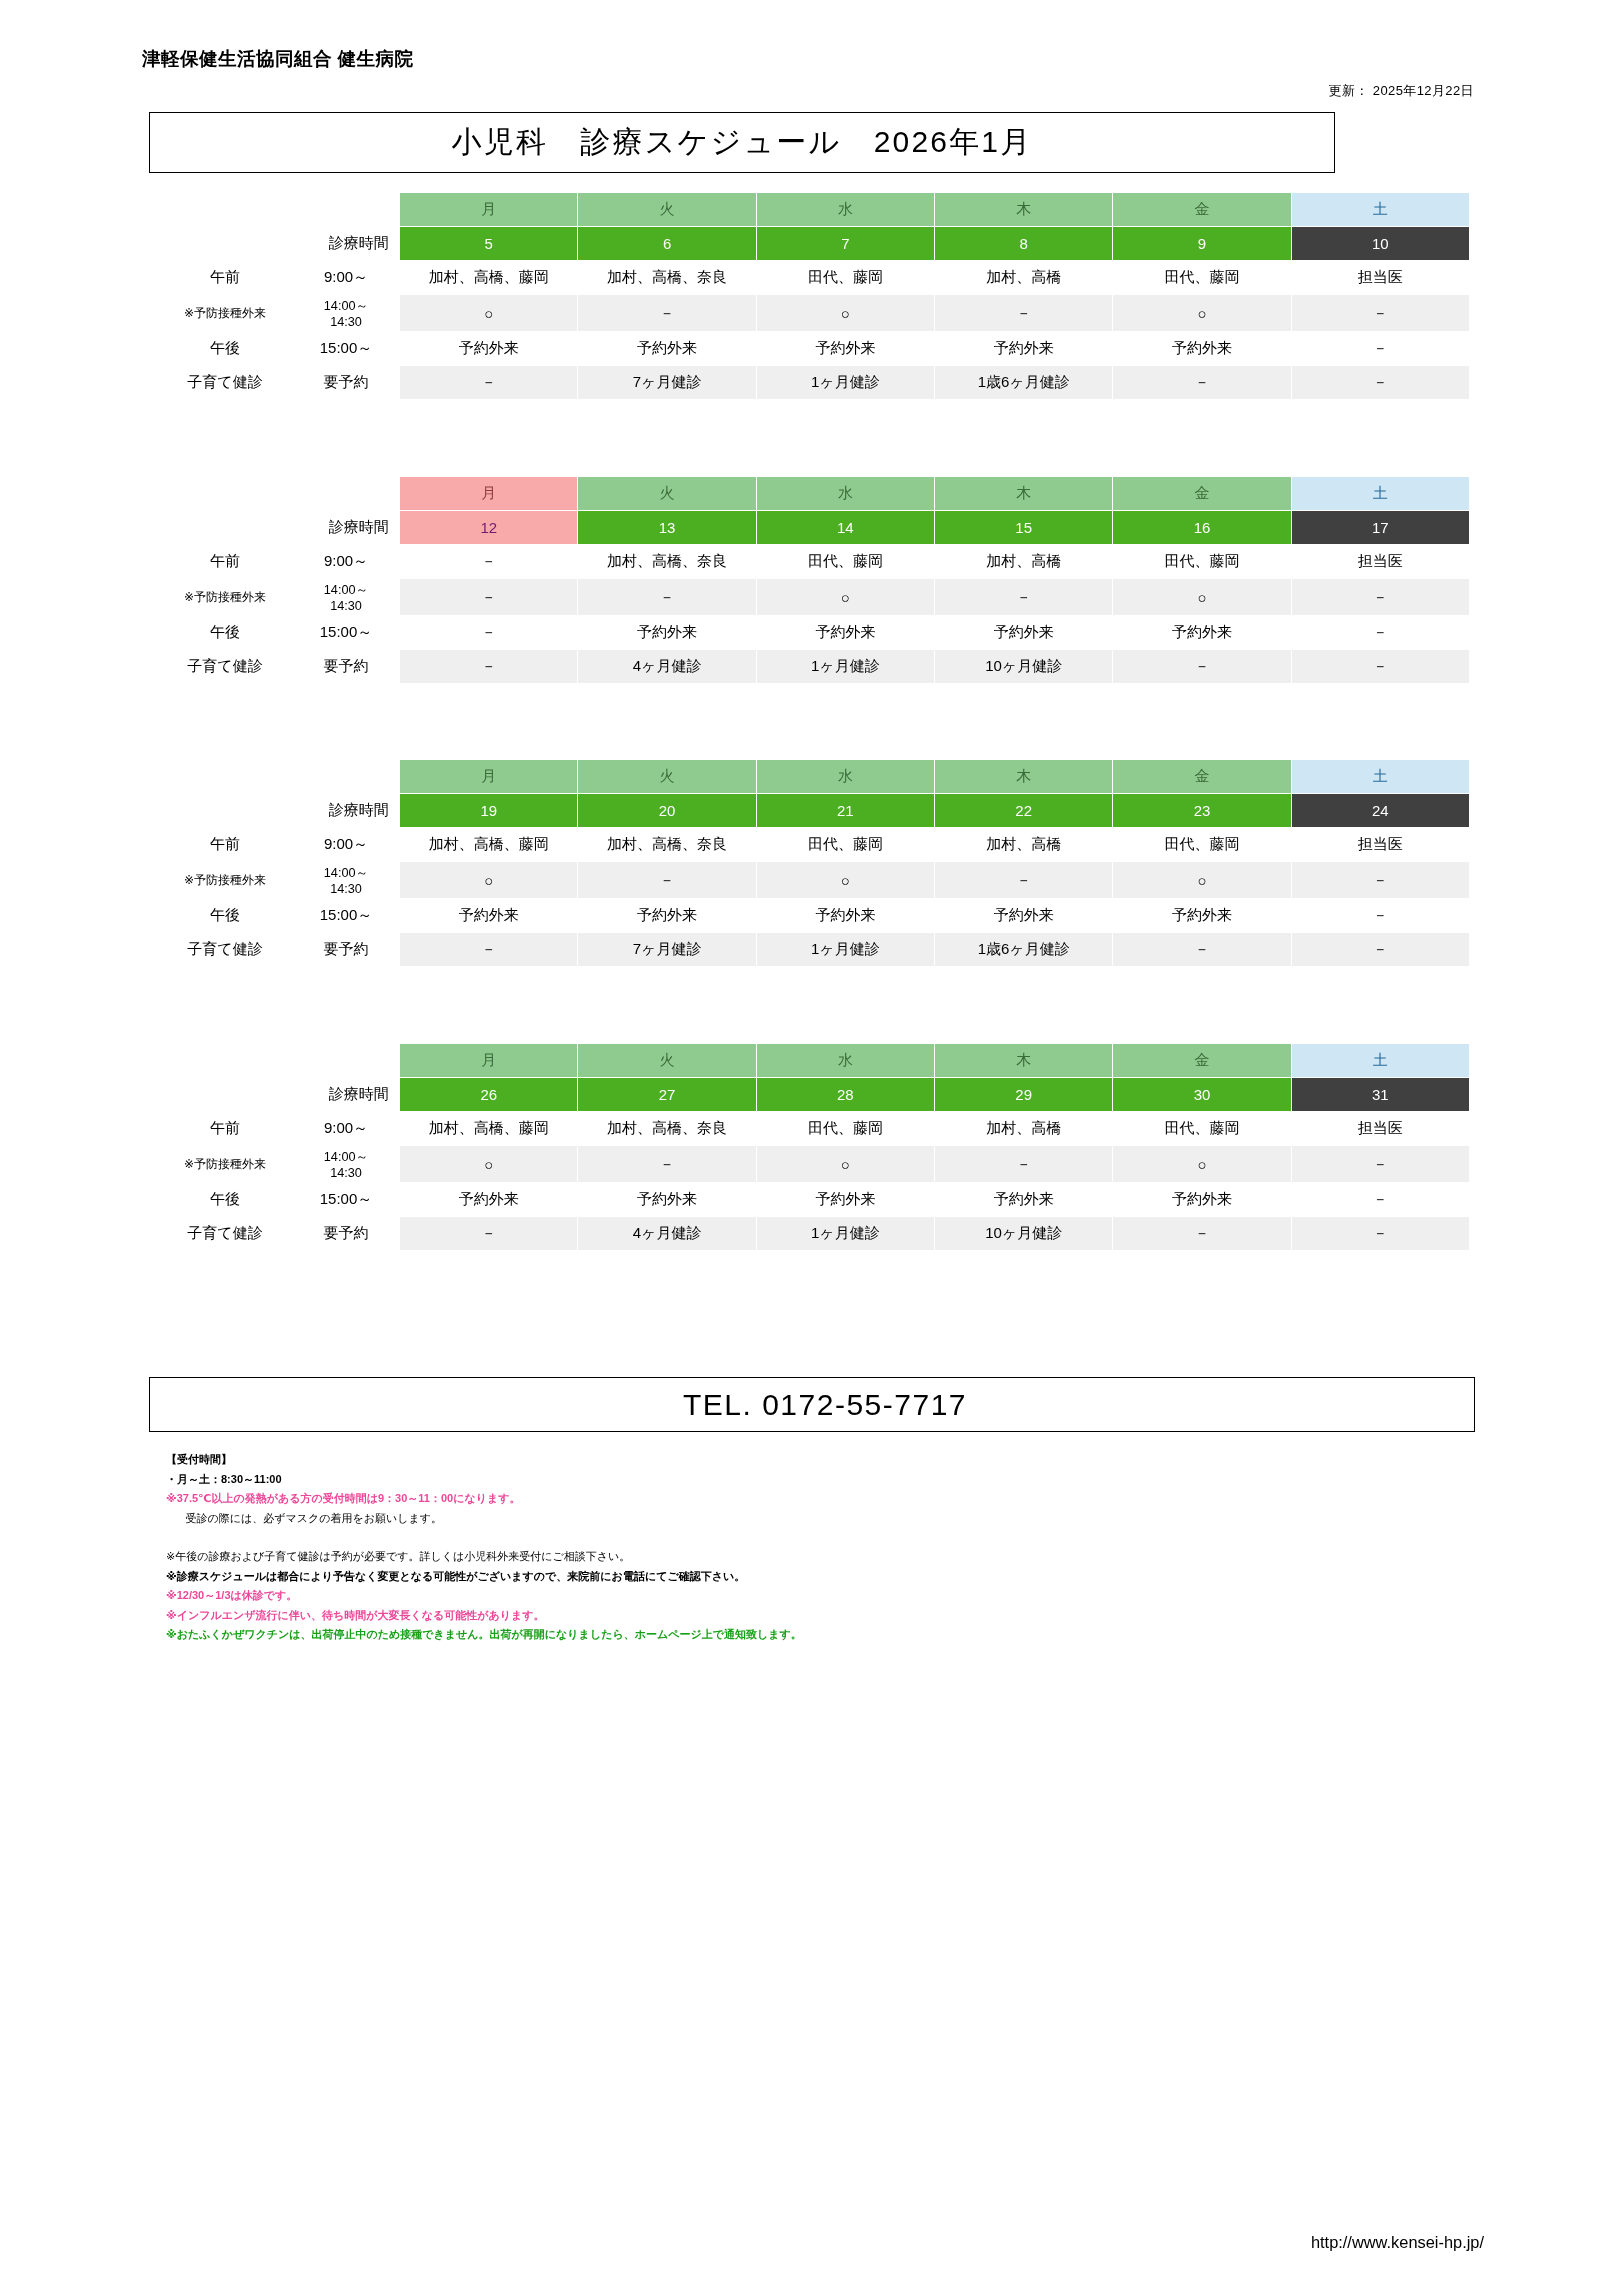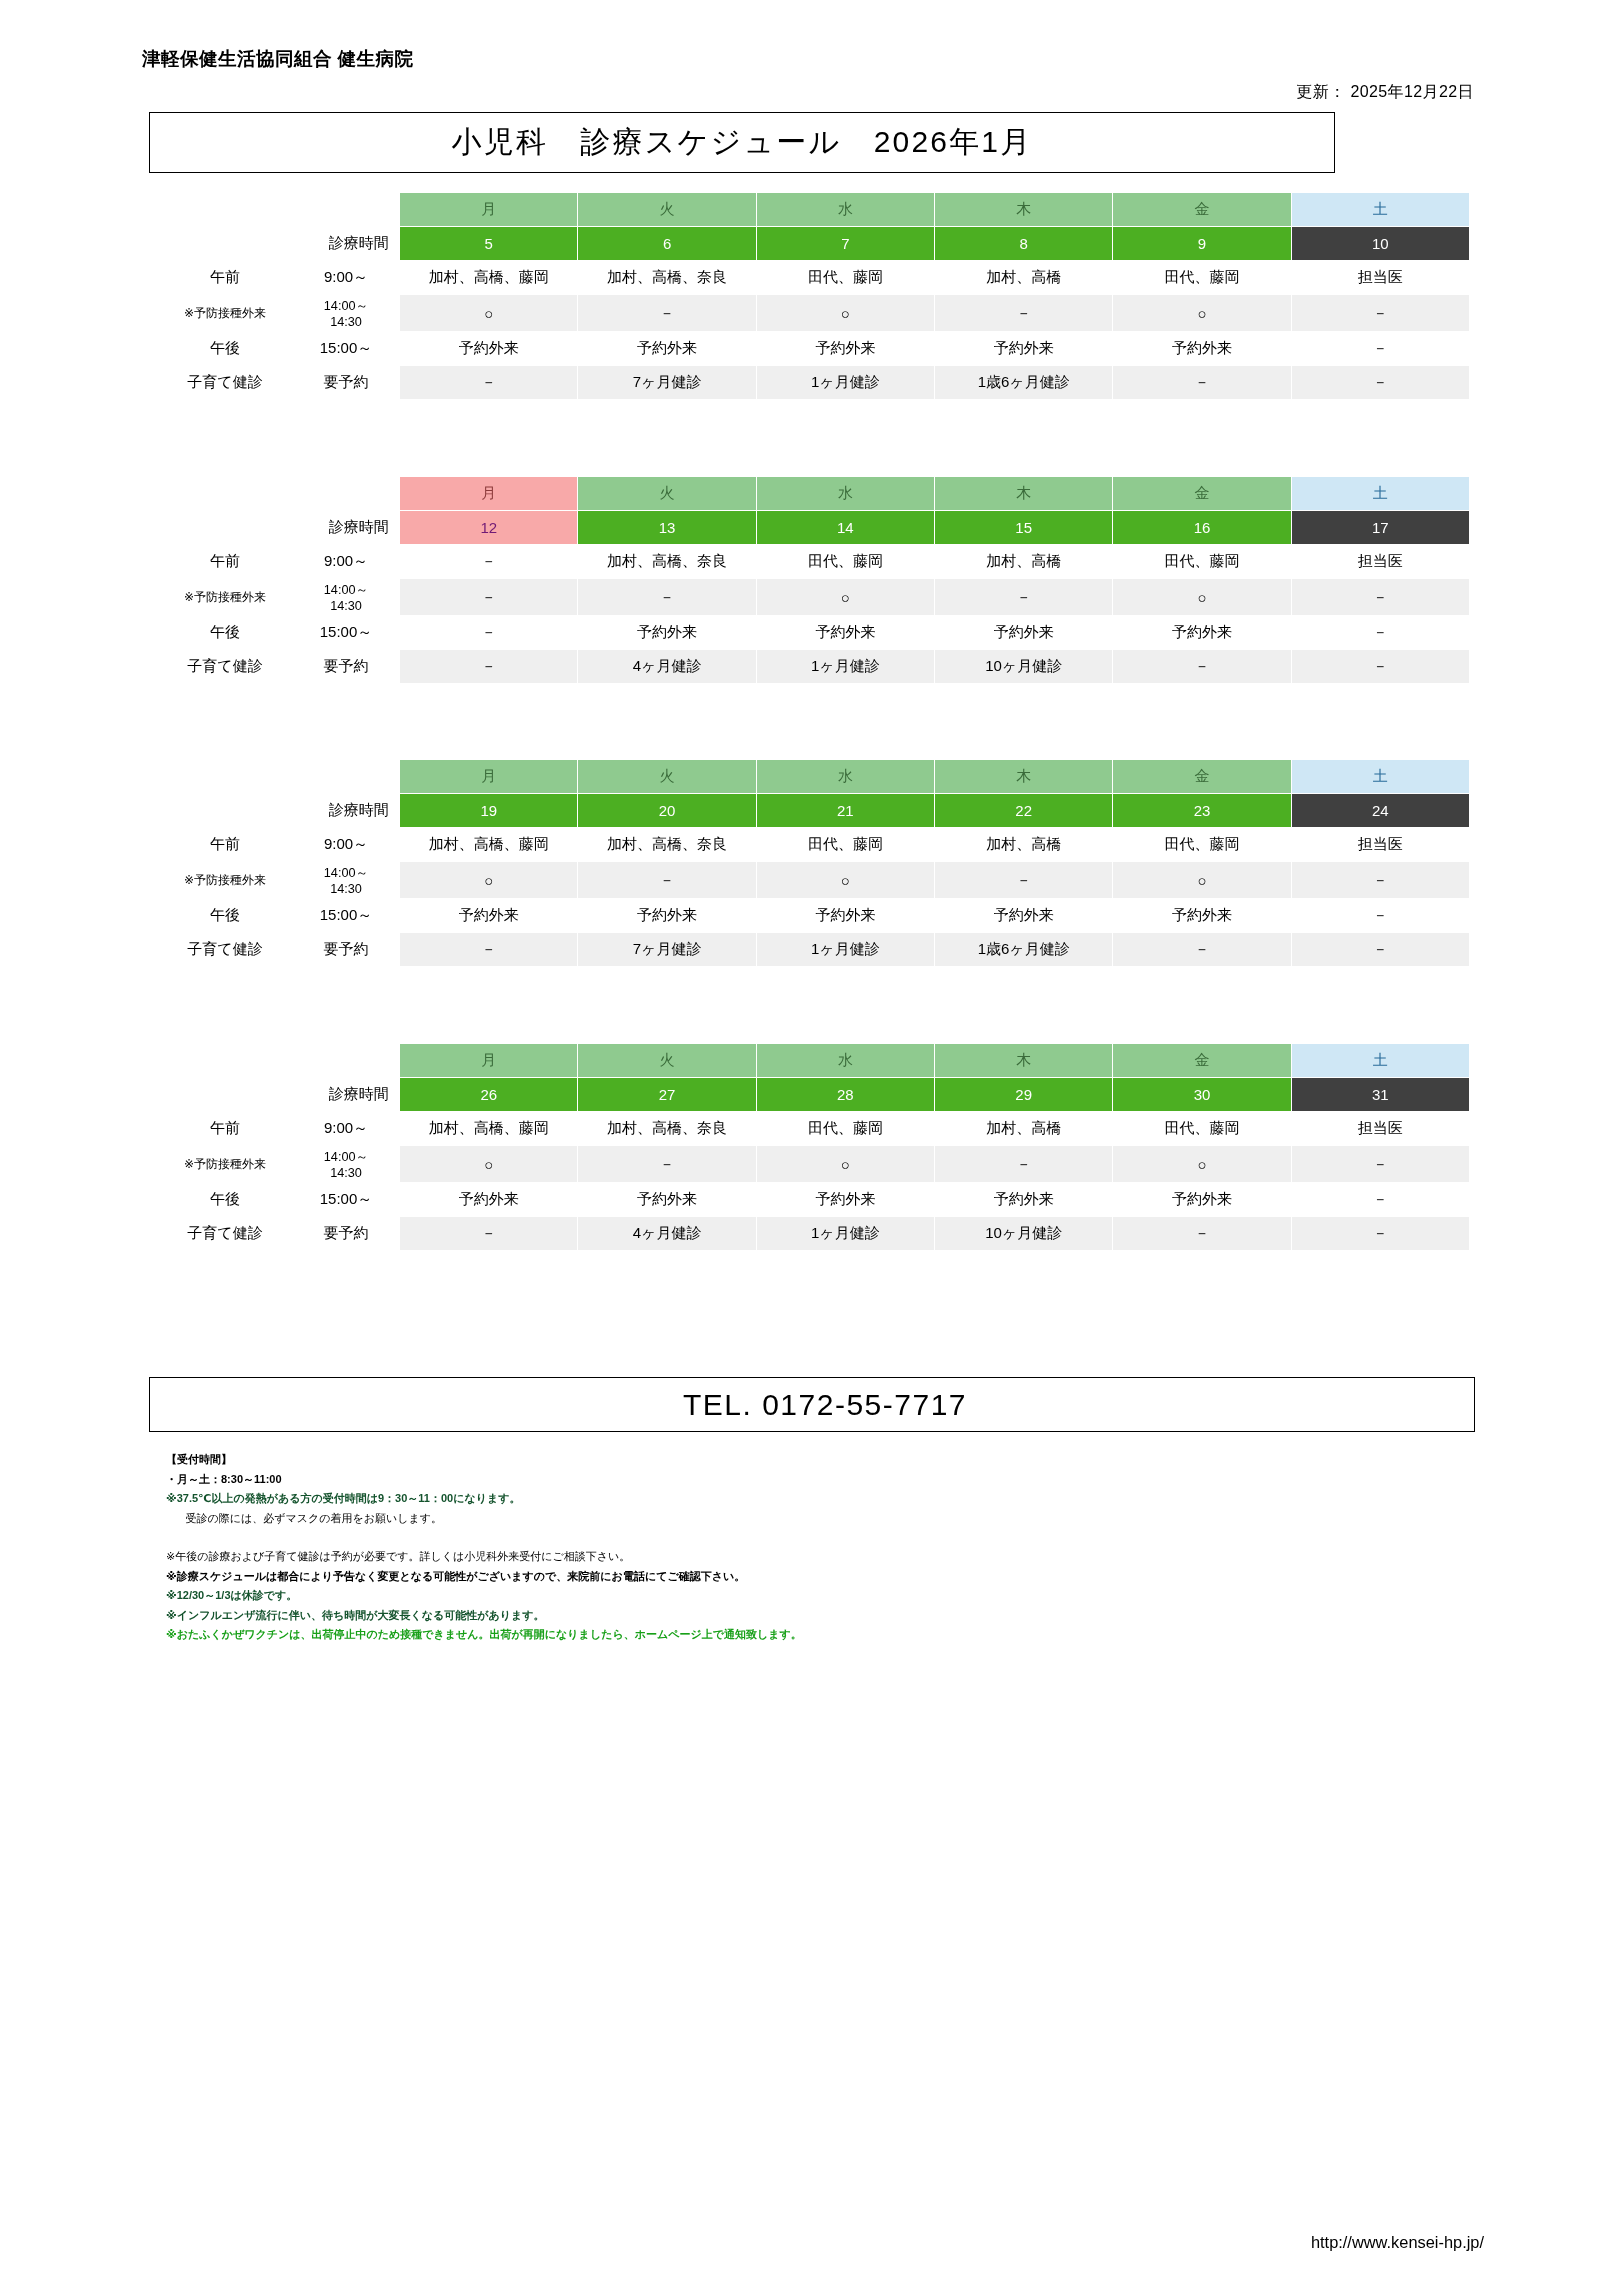--- a/index.html
+++ b/index.html
@@ -29,21 +29,21 @@
     left: 142px;
     top: 46px;
     font-size: 18.6px;
     font-weight: bold;
     letter-spacing: 0.4px;
   }
   .update-line {
     position: absolute;
     right: 149px;
     top: 82px;
-    font-size: 16px;
+    font-size: 13px;
     letter-spacing: 0.4px;
   }
 
   .title-box {
     position: absolute;
     left: 149px;
     top: 112px;
     width: 1186px;
     height: 61px;
     border: 1.5px solid #000;
@@ -165,21 +165,21 @@
     left: 166px;
     top: 1451px;
     width: 1298px;
   }
   .notes p {
     margin: 0 0 3px 0;
     font-size: 11px;
     line-height: 1.5;
   }
   .notes .bold { font-weight: bold; }
-  .notes .red { color: #14532d; font-weight: bold; }
+  .notes .red { color: #ec4899; font-weight: bold; }
   .notes .green { color: #18a018; font-weight: bold; }
   .notes .indent { padding-left: 19.4px; }
   .notes .gap { height: 19.4px; }
   .notes .n-inline-bold { font-weight: normal; }
 
   .footer-url {
     position: absolute;
     right: 139px;
     bottom: 43px;
     font-size: 16.4px;

